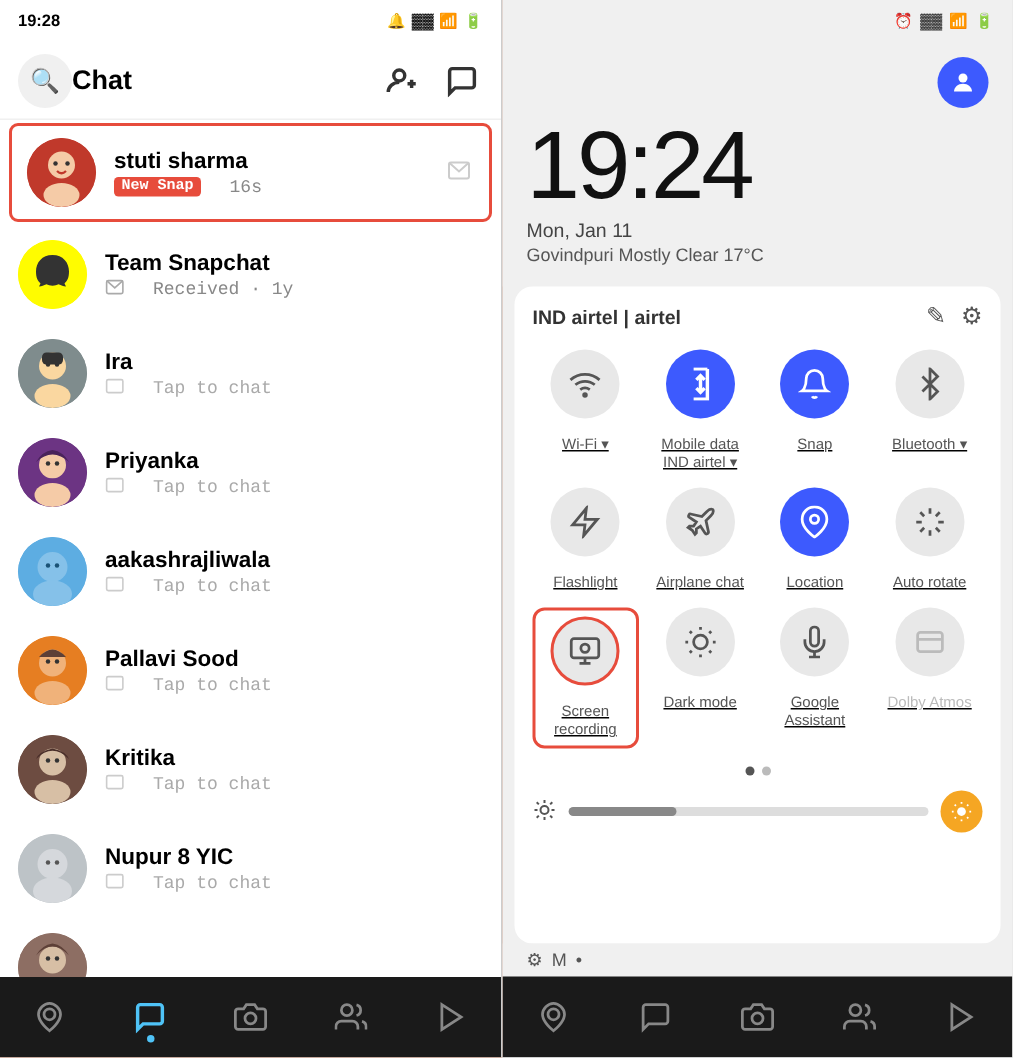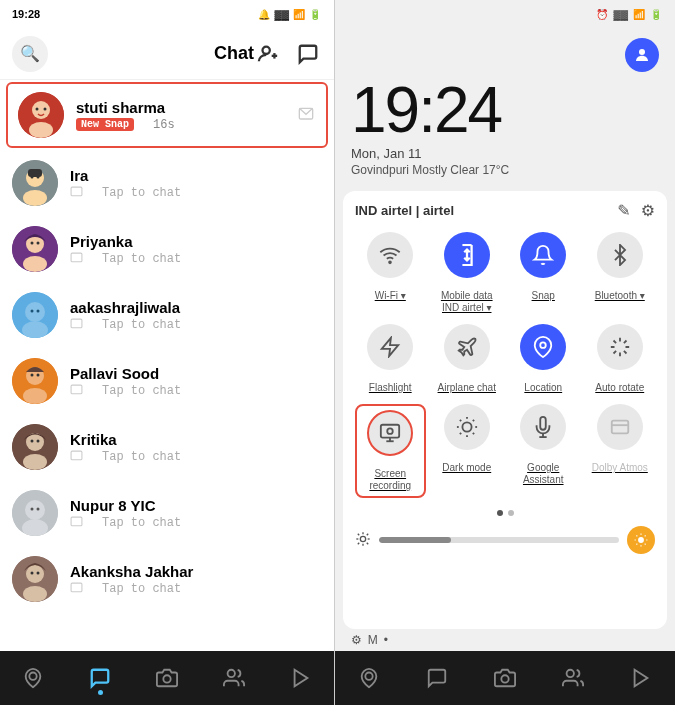--- a/index.html
+++ b/index.html
@@ -46,21 +46,21 @@
     .chat-header {
       height: 52px;
       display: flex;
       align-items: center;
       padding: 0 12px;
       background: #fff;
       border-bottom: 1px solid #f0f0f0;
     }
     .header-title {
       flex: 1;
-      text-align: right;
+      text-align: left;
       font-size: 18px;
       font-weight: 700;
       color: #000;
     }
     .header-actions {
       display: flex;
       gap: 12px;
       align-items: center;
     }
     .icon-btn {
@@ -454,20 +454,38 @@
         </div>
       </div>
       <div class="chat-icon">
         <svg width="16" height="16" viewBox="0 0 24 24" fill="none" stroke="#ccc" stroke-width="2">
           <rect x="2" y="2" width="20" height="16" rx="2"></rect>
           <polyline points="2,2 12,11 22,2"></polyline>
         </svg>
       </div>
     </div>
 
+    <div class="chat-item">
+      <div class="avatar av-snapchat">
+        <svg viewBox="0 0 46 46" width="46" height="46">
+          <circle cx="23" cy="23" r="23" fill="#FFFC00"></circle>
+          <path d="M23 10 C16 10 12 15 12 21 C12 25 13 27 15 29 L14 31 C16 31 17 30 19 29.5 C20 30 21.5 30.5 23 30.5 C24.5 30.5 26 30 27 29.5 C29 30 30 31 32 31 L31 29 C33 27 34 25 34 21 C34 15 30 10 23 10Z" fill="#333"></path>
+        </svg>
+      </div>
+      <div class="chat-info">
+        <div class="chat-name">Team Snapchat</div>
+        <div class="chat-sub">
+          <svg width="13" height="13" viewBox="0 0 24 24" fill="none" stroke="#aaa" stroke-width="2">
+            <rect x="2" y="2" width="20" height="16" rx="2"></rect>
+            <polyline points="2,2 12,11 22,2"></polyline>
+          </svg>
+          <span class="received-text">Received · 1y</span>
+        </div>
+      </div>
+    </div>
 
     <div class="chat-item">
       <div class="avatar av-ira">
         <svg viewBox="0 0 46 46" width="46" height="46">
           <circle cx="23" cy="23" r="23" fill="#7f8c8d"></circle>
           <circle cx="23" cy="18" r="9" fill="#fad7a0"></circle>
           <circle cx="20" cy="17" r="1.5" fill="#333"></circle>
           <circle cx="26" cy="17" r="1.5" fill="#333"></circle>
           <rect x="16" y="9" width="14" height="8" rx="3" fill="#333"></rect>
           <ellipse cx="23" cy="38" rx="12" ry="8" fill="#fad7a0"></ellipse>
@@ -596,29 +614,20 @@
     <div class="chat-item">
       <div class="avatar av-akanksha">
         <svg viewBox="0 0 46 46" width="46" height="46">
           <circle cx="23" cy="23" r="23" fill="#8d6e63"></circle>
           <circle cx="23" cy="18" r="9" fill="#d7bfa5"></circle>
           <circle cx="20" cy="17" r="1.5" fill="#333"></circle>
           <circle cx="26" cy="17" r="1.5" fill="#333"></circle>
           <ellipse cx="23" cy="38" rx="12" ry="8" fill="#d7bfa5"></ellipse>
           <path d="M12 15 Q23 3 34 15 Q30 8 23 7 Q16 8 12 15" fill="#5d4037"></path>
         </svg>
-      </div>
-      <div class="chat-info">
-        <div class="chat-name">Akanksha Jakhar</div>
-        <div class="chat-sub">
-          <svg width="13" height="13" viewBox="0 0 24 24" fill="none" stroke="#ccc" stroke-width="2">
-            <rect x="2" y="2" width="20" height="16" rx="2"></rect>
-          </svg>
-          <span class="tap-to-chat">Tap to chat</span>
-        </div>
       </div>
     </div>
 
   </div>
 
   <div class="bottom-nav">
     <div class="nav-item">
       <svg width="22" height="22" viewBox="0 0 24 24" fill="none" stroke="#888" stroke-width="2">
         <circle cx="12" cy="10" r="4"></circle>
         <path d="M12 2C8 2 4 6 4 10c0 6 8 12 8 12s8-6 8-12c0-4-4-8-8-8z"></path>

